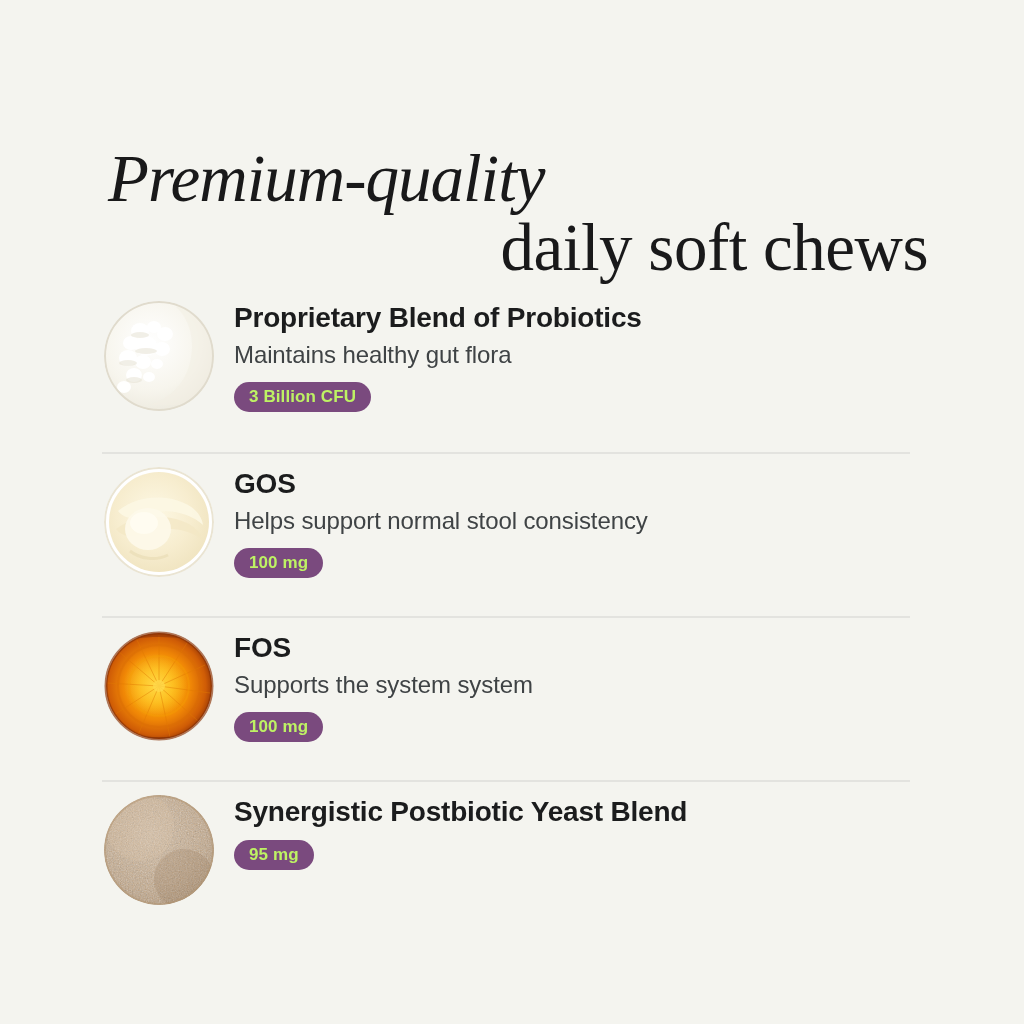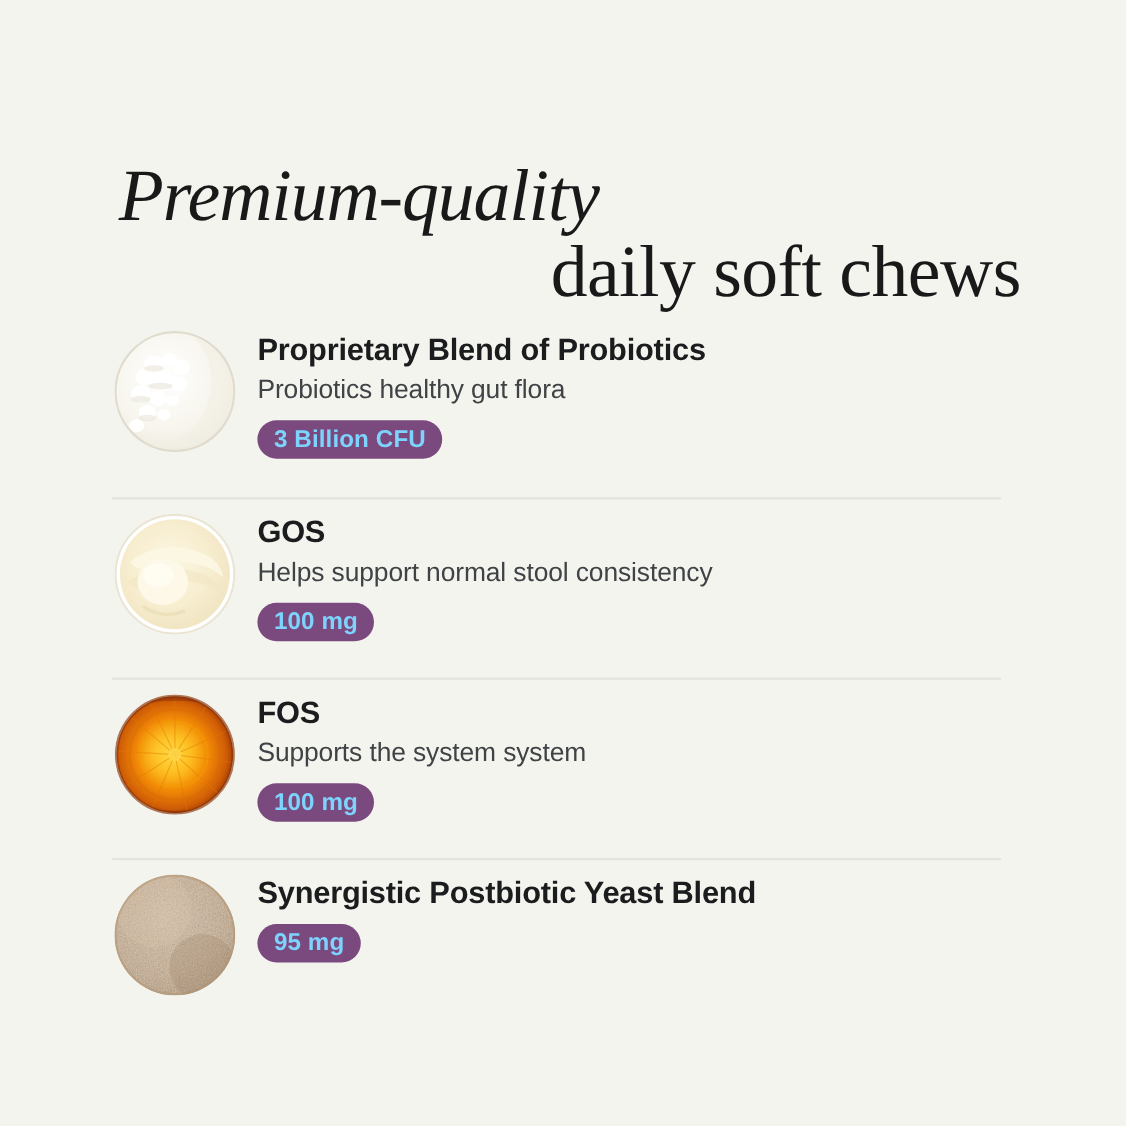--- a/index.html
+++ b/index.html
@@ -101,22 +101,22 @@
     font-weight: 400;
     color: #3f4345;
     line-height: 1.22;
     margin: 6px 0 0 0;
     letter-spacing: -0.1px;
   }
   .badge {
     display: inline-block;
     margin-top: 12px;
     background: #7a4a7e;
-    color: #7dd3fc;
-    font-size: 22px;
+    color: #bef264;
+    font-size: 17px;
     font-weight: bold;
     letter-spacing: 0.1px;
     padding: 6px 15px 7px 15px;
     border-radius: 999px;
     line-height: 1;
   }
 </style>
 </head>
 <body>
 
@@ -159,21 +159,21 @@
             <ellipse cx="36" cy="34" rx="9" ry="3"></ellipse>
             <ellipse cx="42" cy="50" rx="11" ry="3"></ellipse>
             <ellipse cx="24" cy="62" rx="9" ry="3"></ellipse>
             <ellipse cx="30" cy="79" rx="8" ry="3"></ellipse>
           </g>
           <circle cx="55" cy="55" r="54" fill="none" stroke="#e0dbcd" stroke-width="2"></circle>
         </svg>
       </div>
       <div class="content">
         <div class="item-title">Proprietary Blend of Probiotics</div>
-        <div class="item-sub">Probiotics healthy gut flora</div>
+        <div class="item-sub">Maintains healthy gut flora</div>
         <span class="badge">3 Billion CFU</span>
       </div>
     </div>
 
     <div class="row">
       <div class="thumb">
         <svg viewBox="0 0 110 110" xmlns="http://www.w3.org/2000/svg">
           <defs>
             <radialGradient id="g2a" cx="45%" cy="42%" r="75%">
               <stop offset="0%" stop-color="#fdf8e4"></stop>

